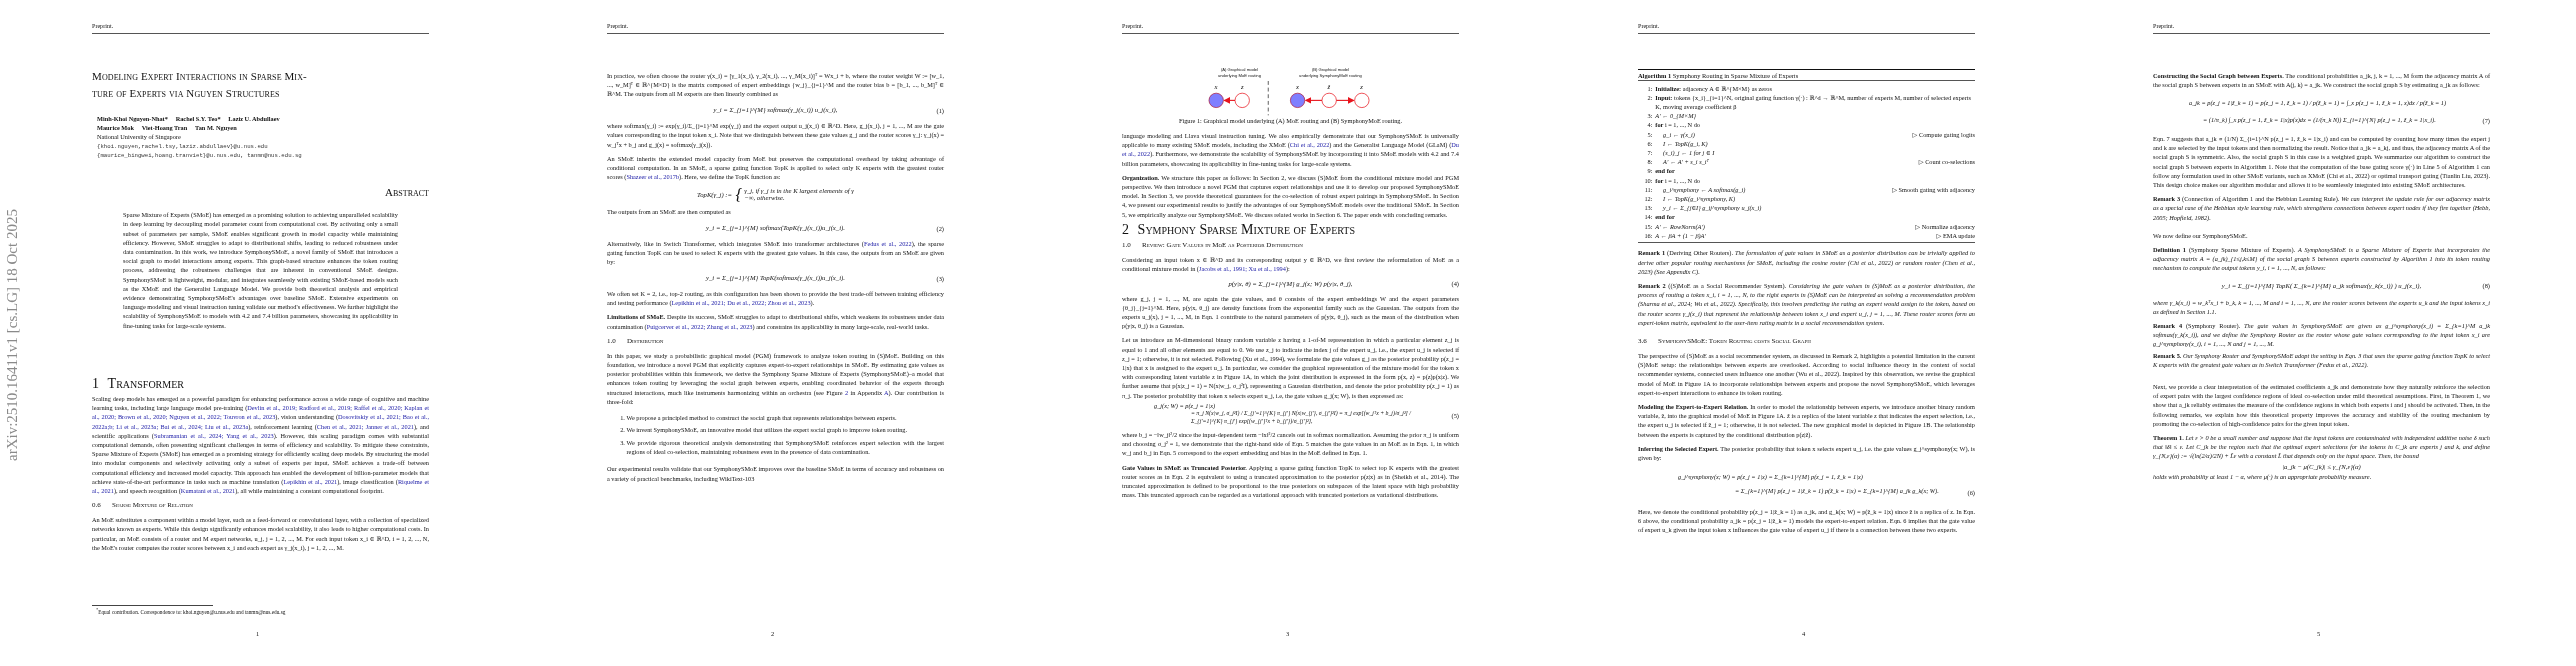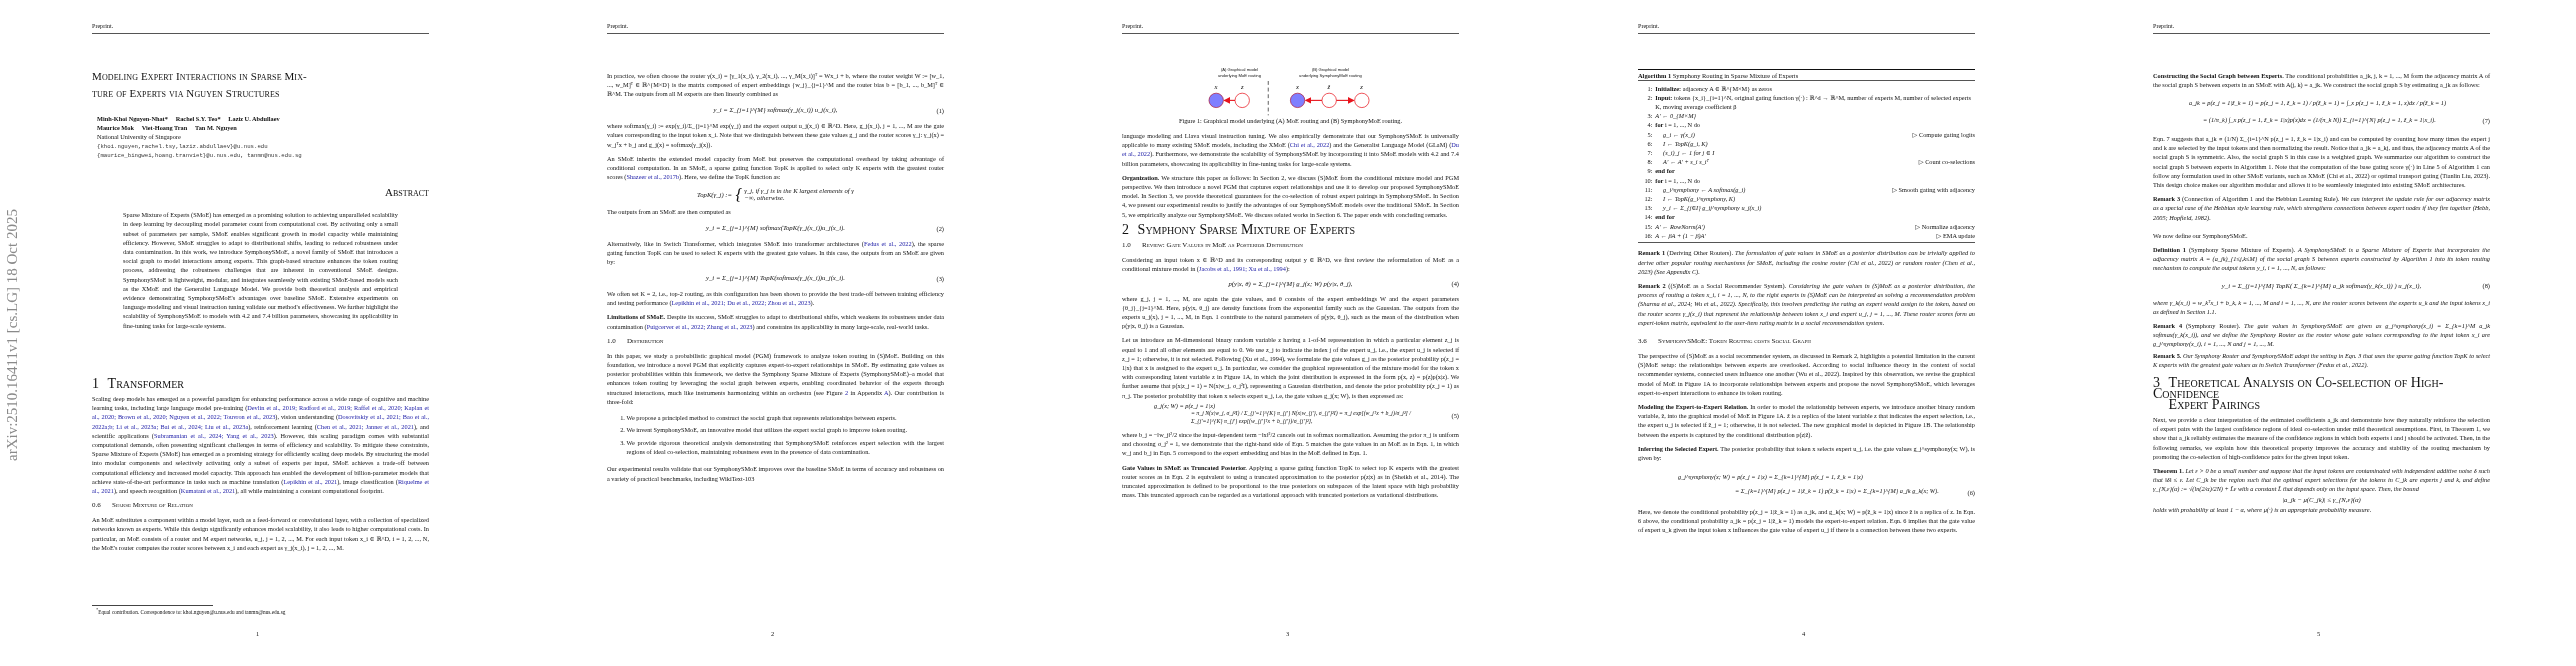--- a/index.html
+++ b/index.html
@@ -340,24 +340,20 @@
     <div class="eq" style="padding:9px 0">
         <span>y_i = Σ_{j=1}^{M} TopK( Σ_{k=1}^{M} a_jk softmax(γ_k(x_i)) ) u_j(x_i),</span>
         <span class="eqn">(8)</span>
       </div>
     <p class="it">where γ_k(x_i) = w_kᵀx_i + b_k, k = 1, ..., M and i = 1, ..., N, are the router scores between the experts u_k and the input tokens x_i as defined in Section 1.1.</p>
     <div class="gap"></div>
     <p><b>Remark 4</b><span> (Symphony Router).</span><span class="it"> The gate values in SymphonySMoE are given as g_j^symphony(x_i) = Σ_{k=1}^M a_jk softmax(γ_k(x_i)), and we define the Symphony Router as the router whose gate values corresponding to the input token x_i are g_j^symphony(x_i), i = 1, ..., N and j = 1, ..., M.</span></p>
     <div style="height:2.2px"></div>
     <p><b>Remark 5.</b><span class="it"> Our Symphony Router and SymphonySMoE adopt the setting in Eqn. 3 that uses the sparse gating function TopK to select K experts with the greatest gate values as in Switch Transformer (Fedus et al., 2022).</span></p>
     <div style="height:7.8px"></div>
-    <div class="h1">
-      <div><span class="n">3</span><span>Theoretical Analysis on Co-selection of High-Confidence</span></div>
-      <div style="padding-left:15.6px">Expert Pairings</div>
-    </div>
     <div class="gap"></div>
     <p>Next, we provide a clear interpretation of the estimated coefficients a_jk and demonstrate how they naturally reinforce the selection of expert pairs with the largest confidence regions of ideal co-selection under mild theoretical assumptions. First, in Theorem 1, we show that a_jk reliably estimates the measure of the confidence regions in which both experts i and j should be activated. Then, in the following remarks, we explain how this theoretical property improves the accuracy and stability of the routing mechanism by promoting the co-selection of high-confidence pairs for the given input token.</p>
     <div class="gap"></div>
     <p><b>Theorem 1.</b><span class="it"> Let ε &gt; 0 be a small number and suppose that the input tokens are contaminated with independent additive noise δ such that ‖δ‖ ≤ ε. Let C_jk be the region such that the optimal expert selections for the tokens in C_jk are experts j and k, and define γ_{N,ε}(α) := √(ln(2/α)/2N) + L̃ε with a constant L̃ that depends only on the input space. Then, the bound</span></p>
     <div class="eq" style="padding:2.2px 0">|a_jk − μ(C_jk)| ≤ γ_{N,ε}(α)</div>
     <p class="it">holds with probability at least 1 − α, where μ(·) is an appropriate probability measure.</p>
   </div>
   <div class="pnum">5</div>
 </div>
 

